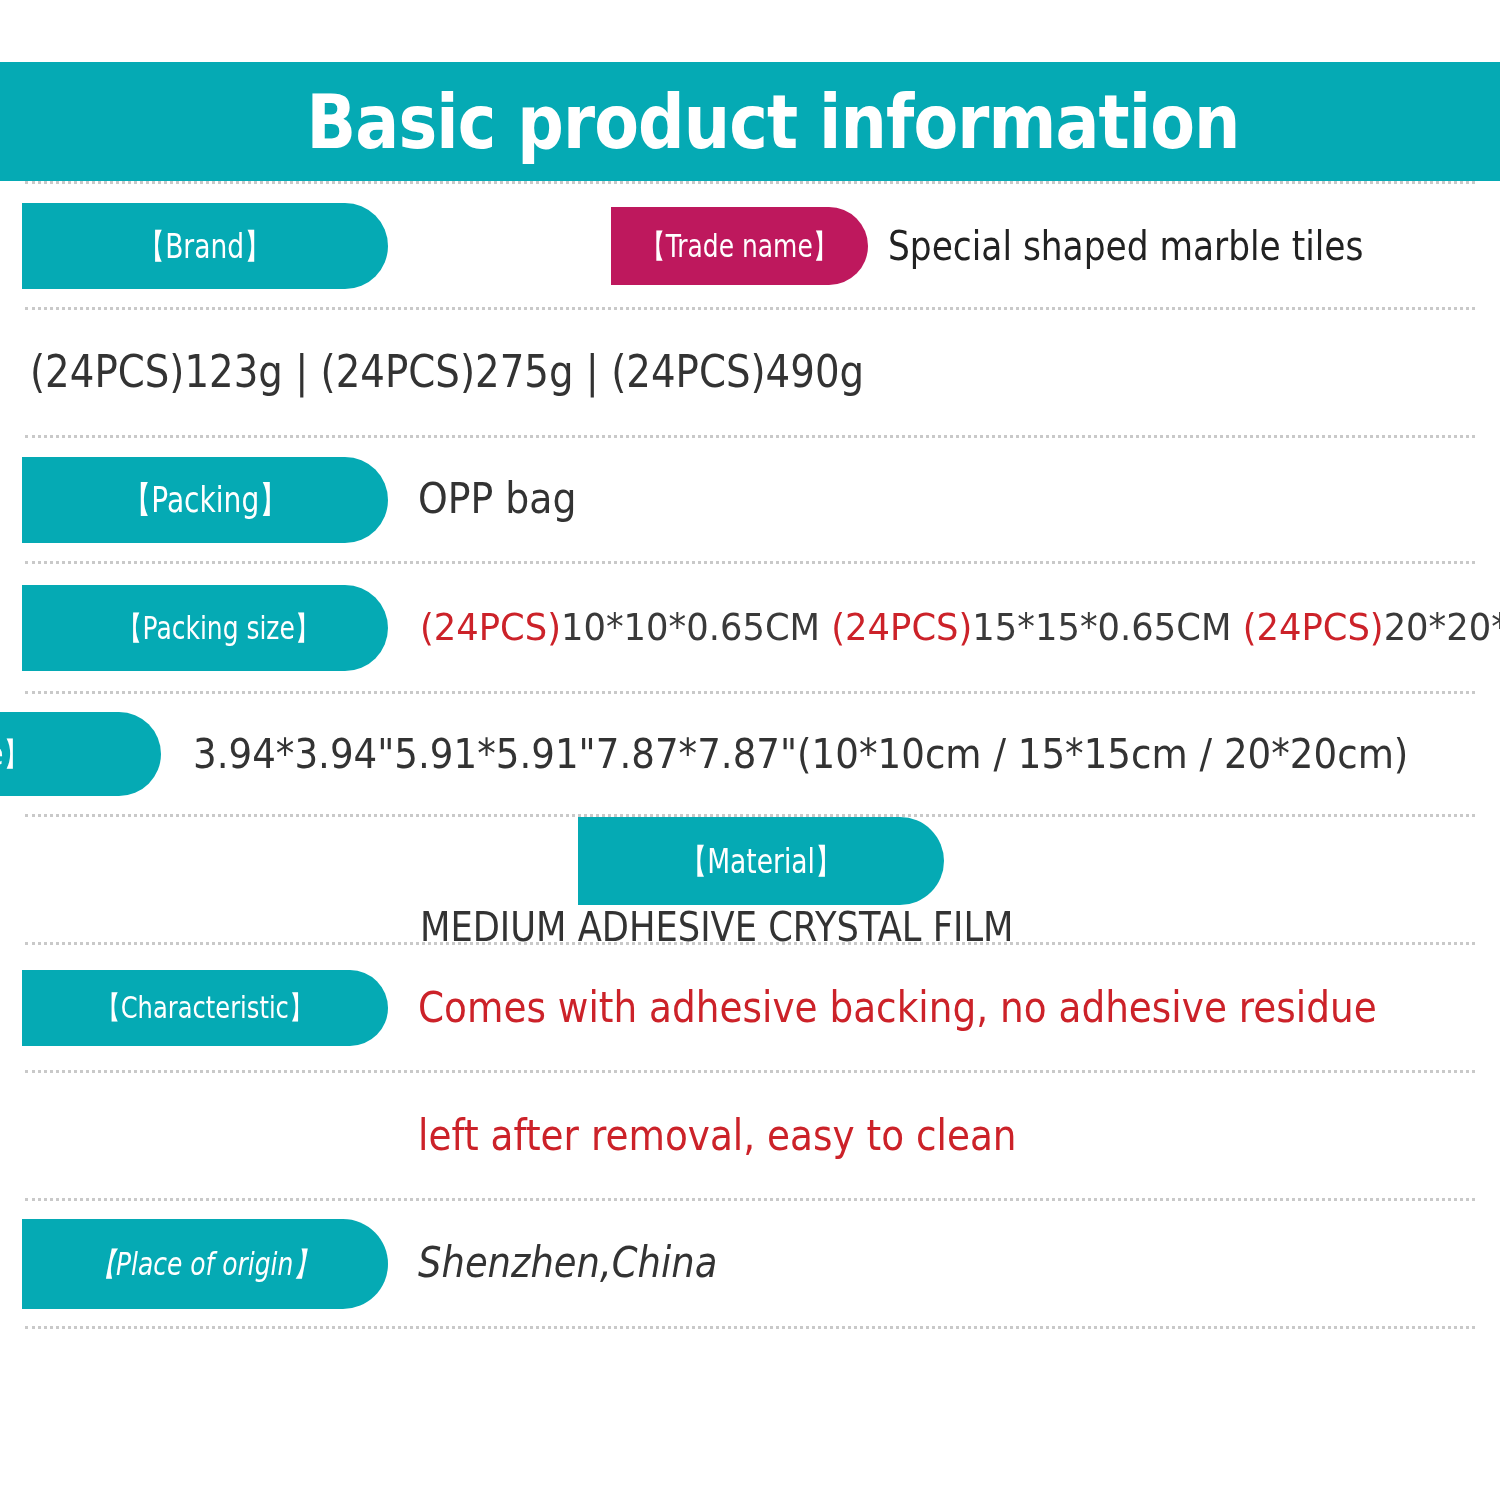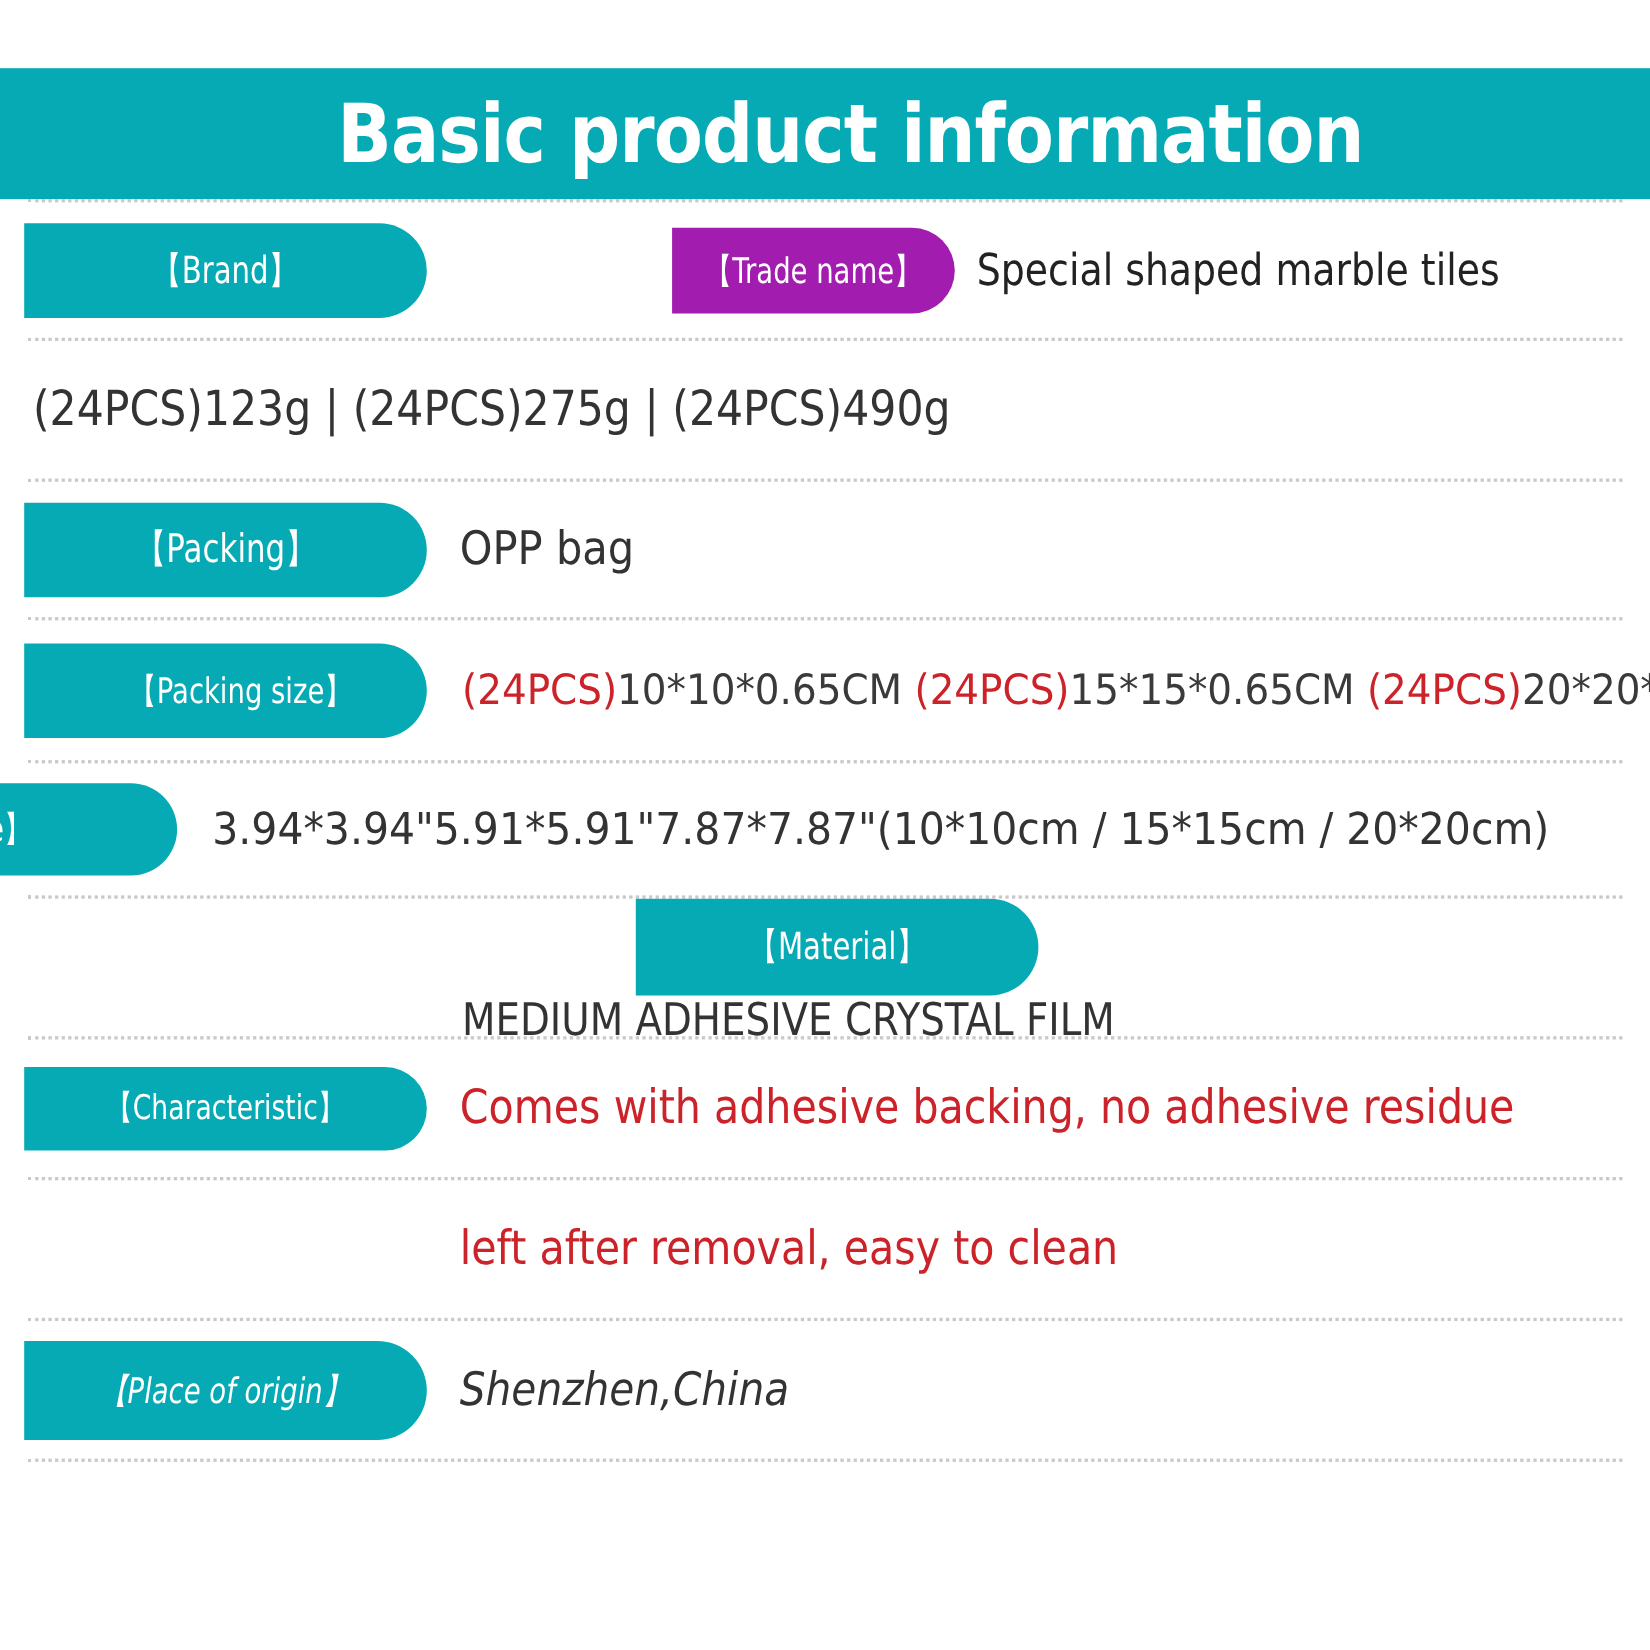--- a/index.html
+++ b/index.html
@@ -104,21 +104,21 @@
   .row-brand .pill { width: 366px; height: 86px; text-align: right; }
   .row-brand .pill-label { font-size: 34px; }
 
   .pill-inline {
     position: absolute;
     left: 611px;
     top: 50%;
     transform: translateY(-50%);
     width: 257px;
     height: 78px;
-    background: #a21caf;
+    background: #be185d;
     border-radius: 0 60px 60px 0;
     display: flex;
     align-items: center;
     justify-content: center;
     box-sizing: border-box;
   }
   .pill-inline .pill-label { font-size: 32px; }
 
   .trade-value {
     position: absolute;

